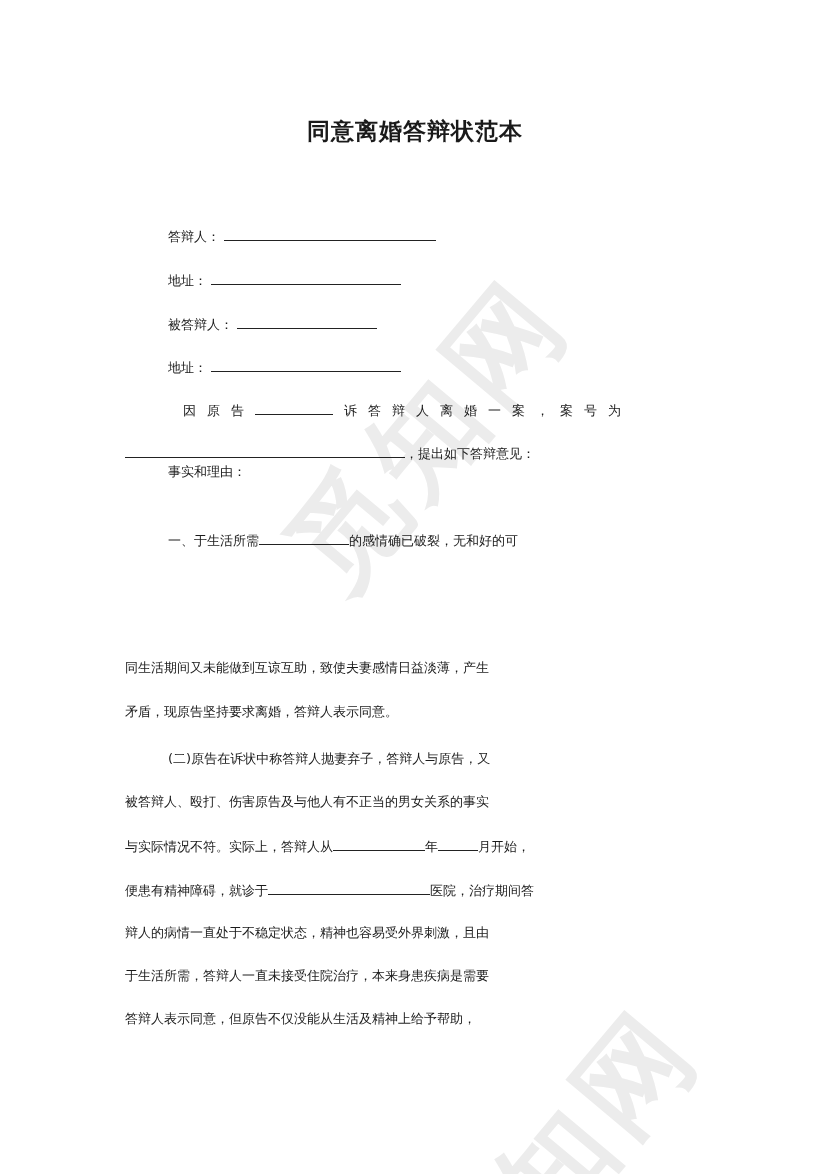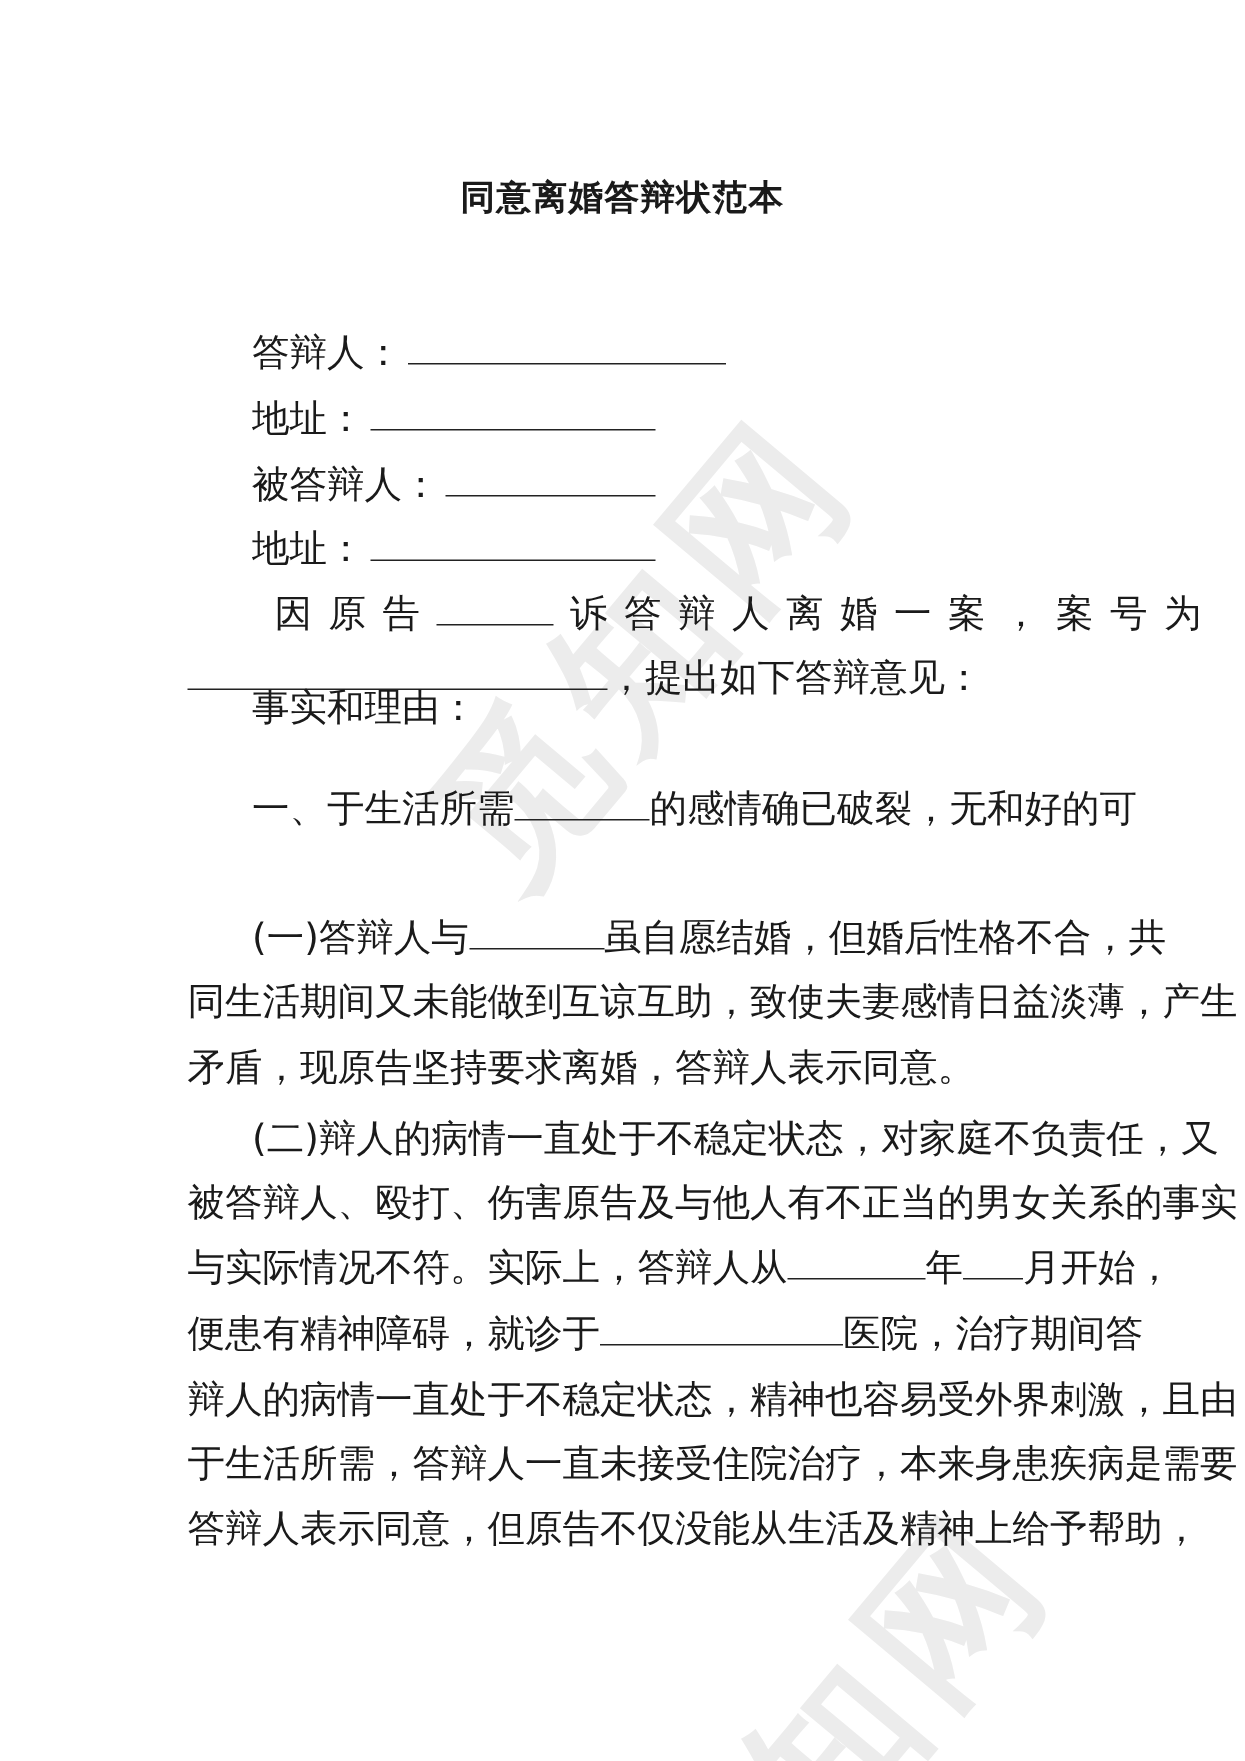--- a/index.html
+++ b/index.html
@@ -40,21 +40,21 @@
       top: 116px;
       left: 0;
       width: 830px;
       text-align: center;
       font-size: 23px;
       font-weight: bold;
       letter-spacing: 1px;
     }
     .line {
       position: absolute;
-      font-size: 25px;
+      font-size: 13px;
       white-space: nowrap;
       line-height: 26px;
     }
     .blank {
       display: inline-block;
       border-bottom: 1.5px solid #222;
       height: 18px;
       vertical-align: baseline;
     }
     .spaced { letter-spacing: 11px; text-align: center; }
@@ -90,27 +90,24 @@
   <div class="line l-full" style="top:439px;">
     <span class="blank" style="width:280px;"></span><span>，提出如下答辩意见：</span>
   </div>
 
   <div class="line l-ind" style="top:459px;">事实和理由：</div>
 
   <div class="line l-ind" style="top:526px;">
     <span>一、于生活所需</span><span class="blank" style="width:90px;"></span><span>的感情确已破裂，无和好的可</span>
   </div>
 
-  <div class="line l-ind" style="top:612px;">
-    <span>(一)答辩人与</span><span class="blank" style="width:90px;"></span><span>虽自愿结婚，但婚后性格不合，共</span>
-  </div>
   <div class="line l-full" style="top:655px;">同生活期间又未能做到互谅互助，致使夫妻感情日益淡薄，产生</div>
   <div class="line l-full" style="top:699px;">矛盾，现原告坚持要求离婚，答辩人表示同意。</div>
 
-  <div class="line l-ind" style="top:746px;">(二)辩人的病情一直处于不稳定状态，对家庭不负责任，又</div>
+  <div class="line l-ind" style="top:746px;">(二)原告在诉状中称答辩人抛妻弃子，答辩人与原告，又</div>
   <div class="line l-full" style="top:789px;">被答辩人、殴打、伤害原告及与他人有不正当的男女关系的事实</div>
   <div class="line l-full" style="top:832px;">
     <span>与实际情况不符。实际上，答辩人从</span><span class="blank" style="width:92px;"></span><span>年</span><span class="blank" style="width:40px;"></span><span>月开始，</span>
   </div>
   <div class="line l-full" style="top:876px;">
     <span>便患有精神障碍，就诊于</span><span class="blank" style="width:162px;"></span><span>医院，治疗期间答</span>
   </div>
   <div class="line l-full" style="top:920px;">辩人的病情一直处于不稳定状态，精神也容易受外界刺激，且由</div>
   <div class="line l-full" style="top:963px;">于生活所需，答辩人一直未接受住院治疗，本来身患疾病是需要</div>
   <div class="line l-full" style="top:1006px;">答辩人表示同意，但原告不仅没能从生活及精神上给予帮助，</div>

